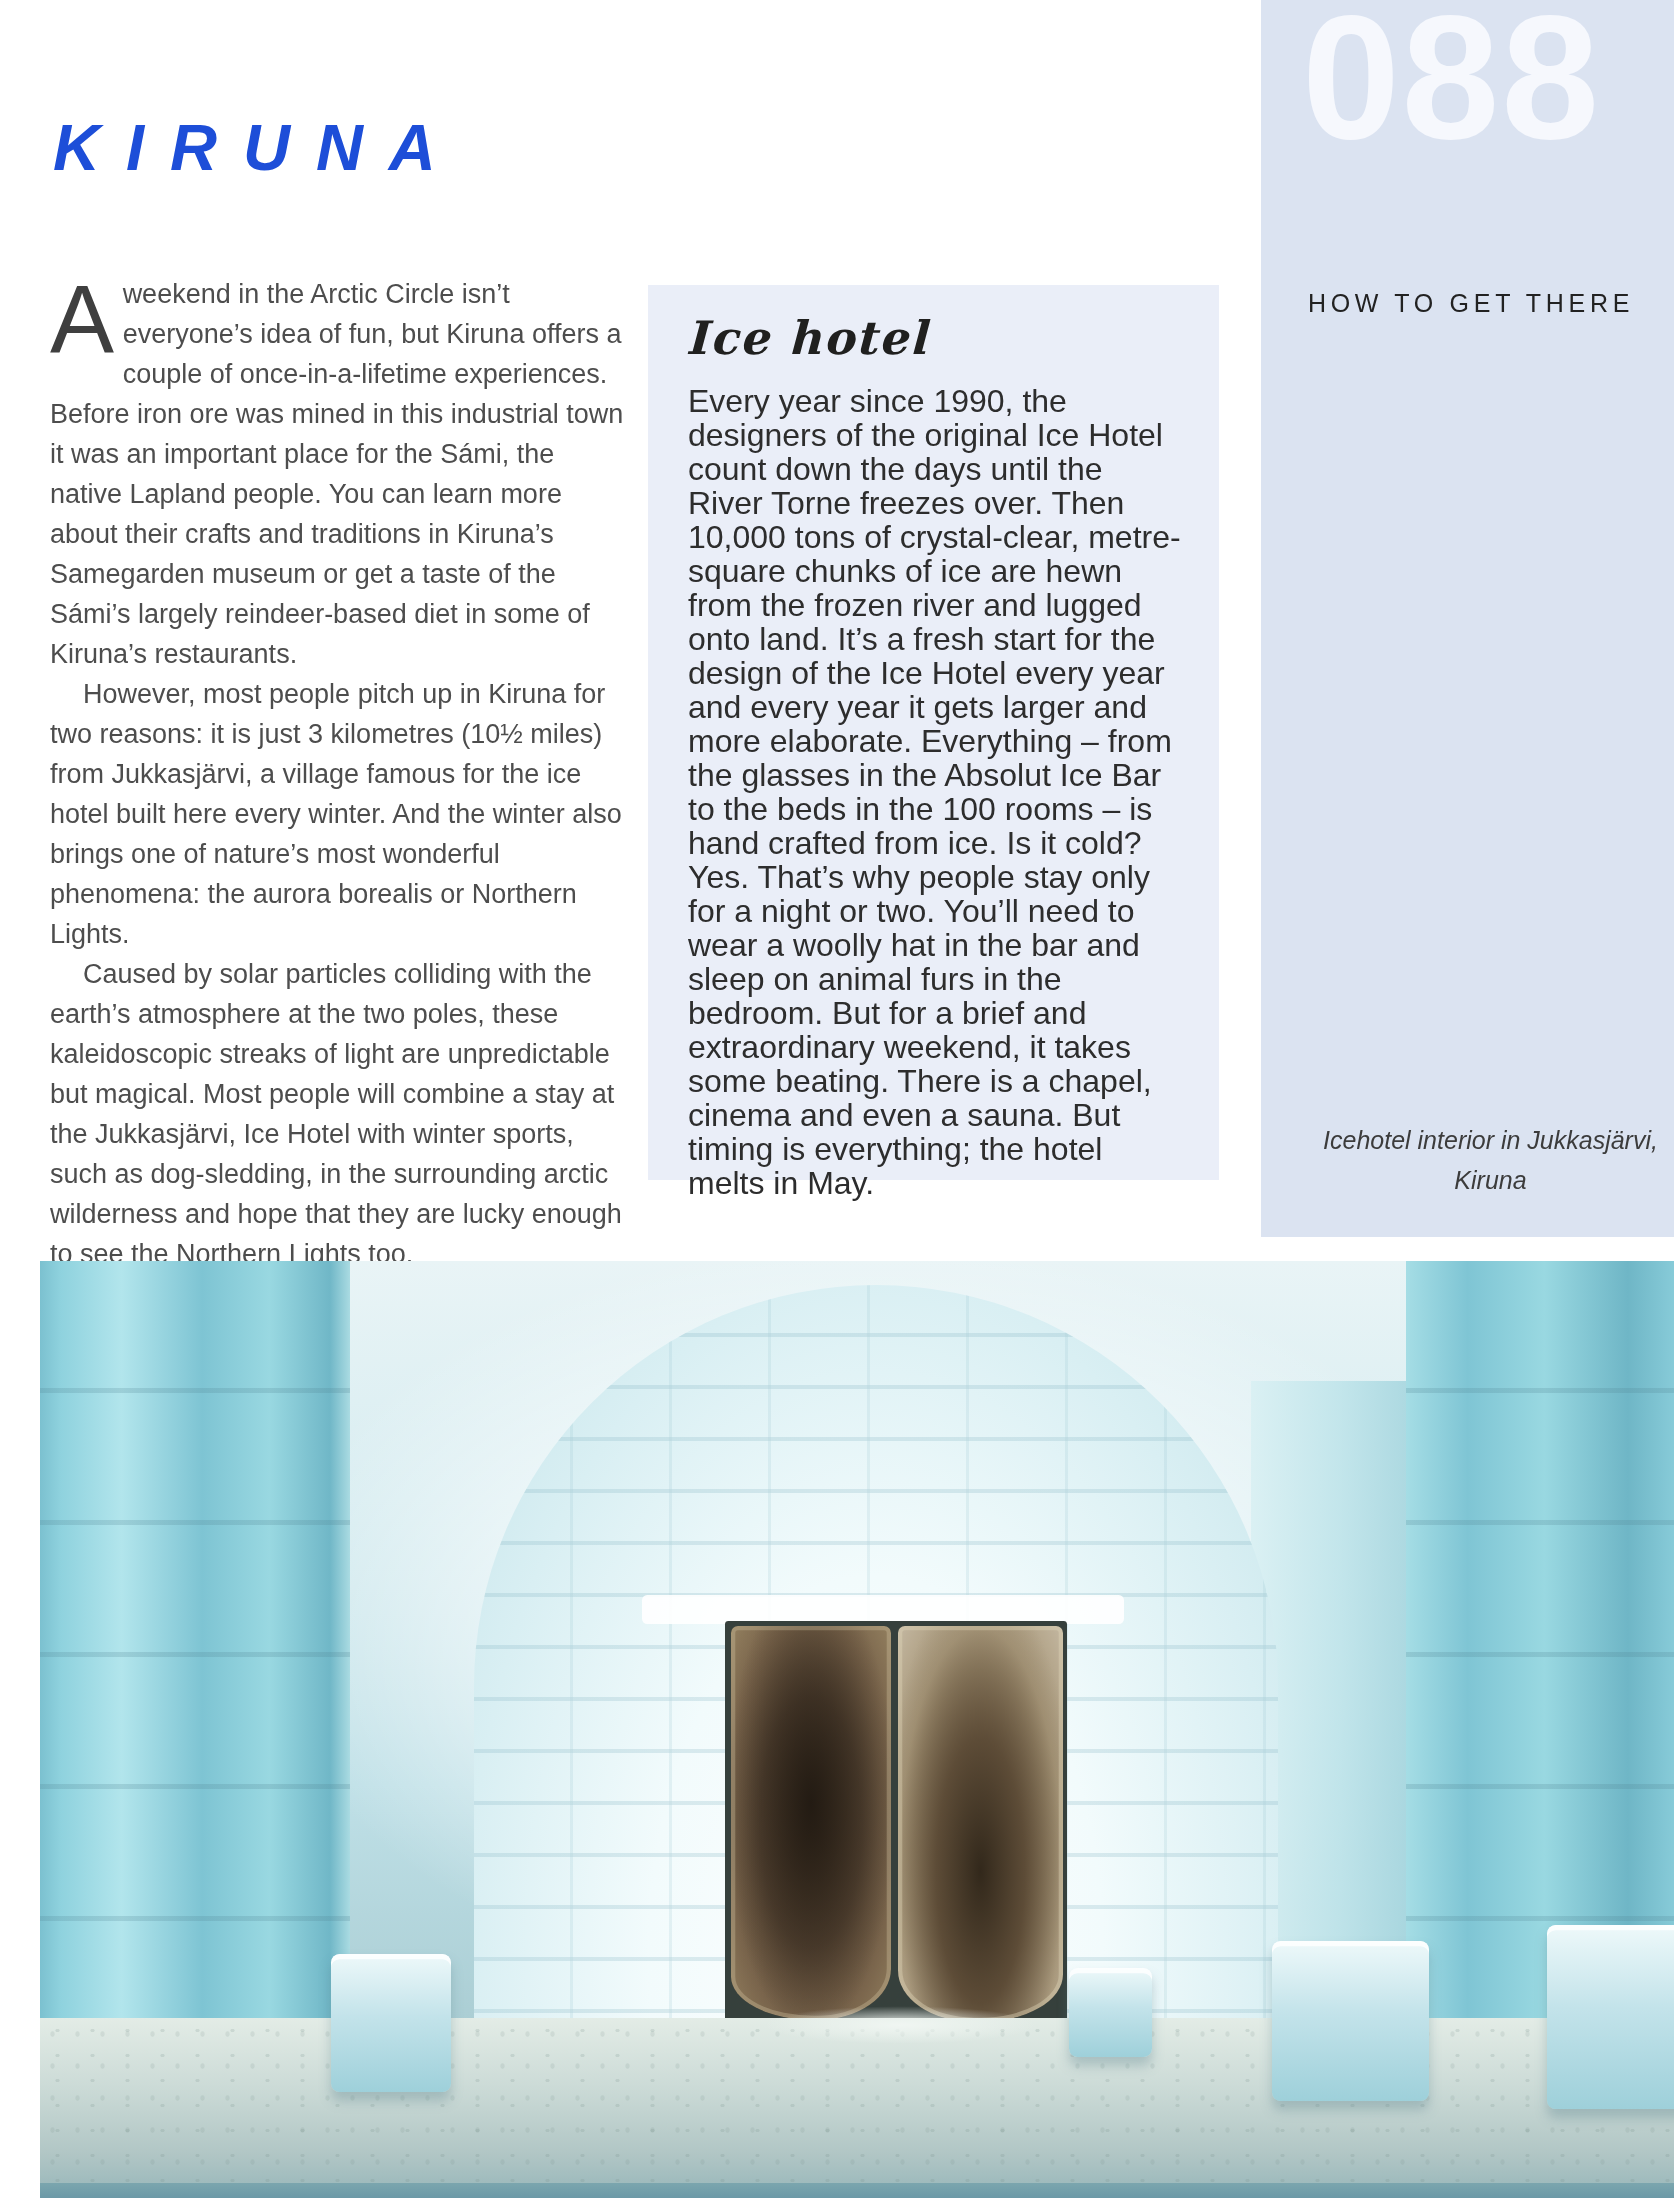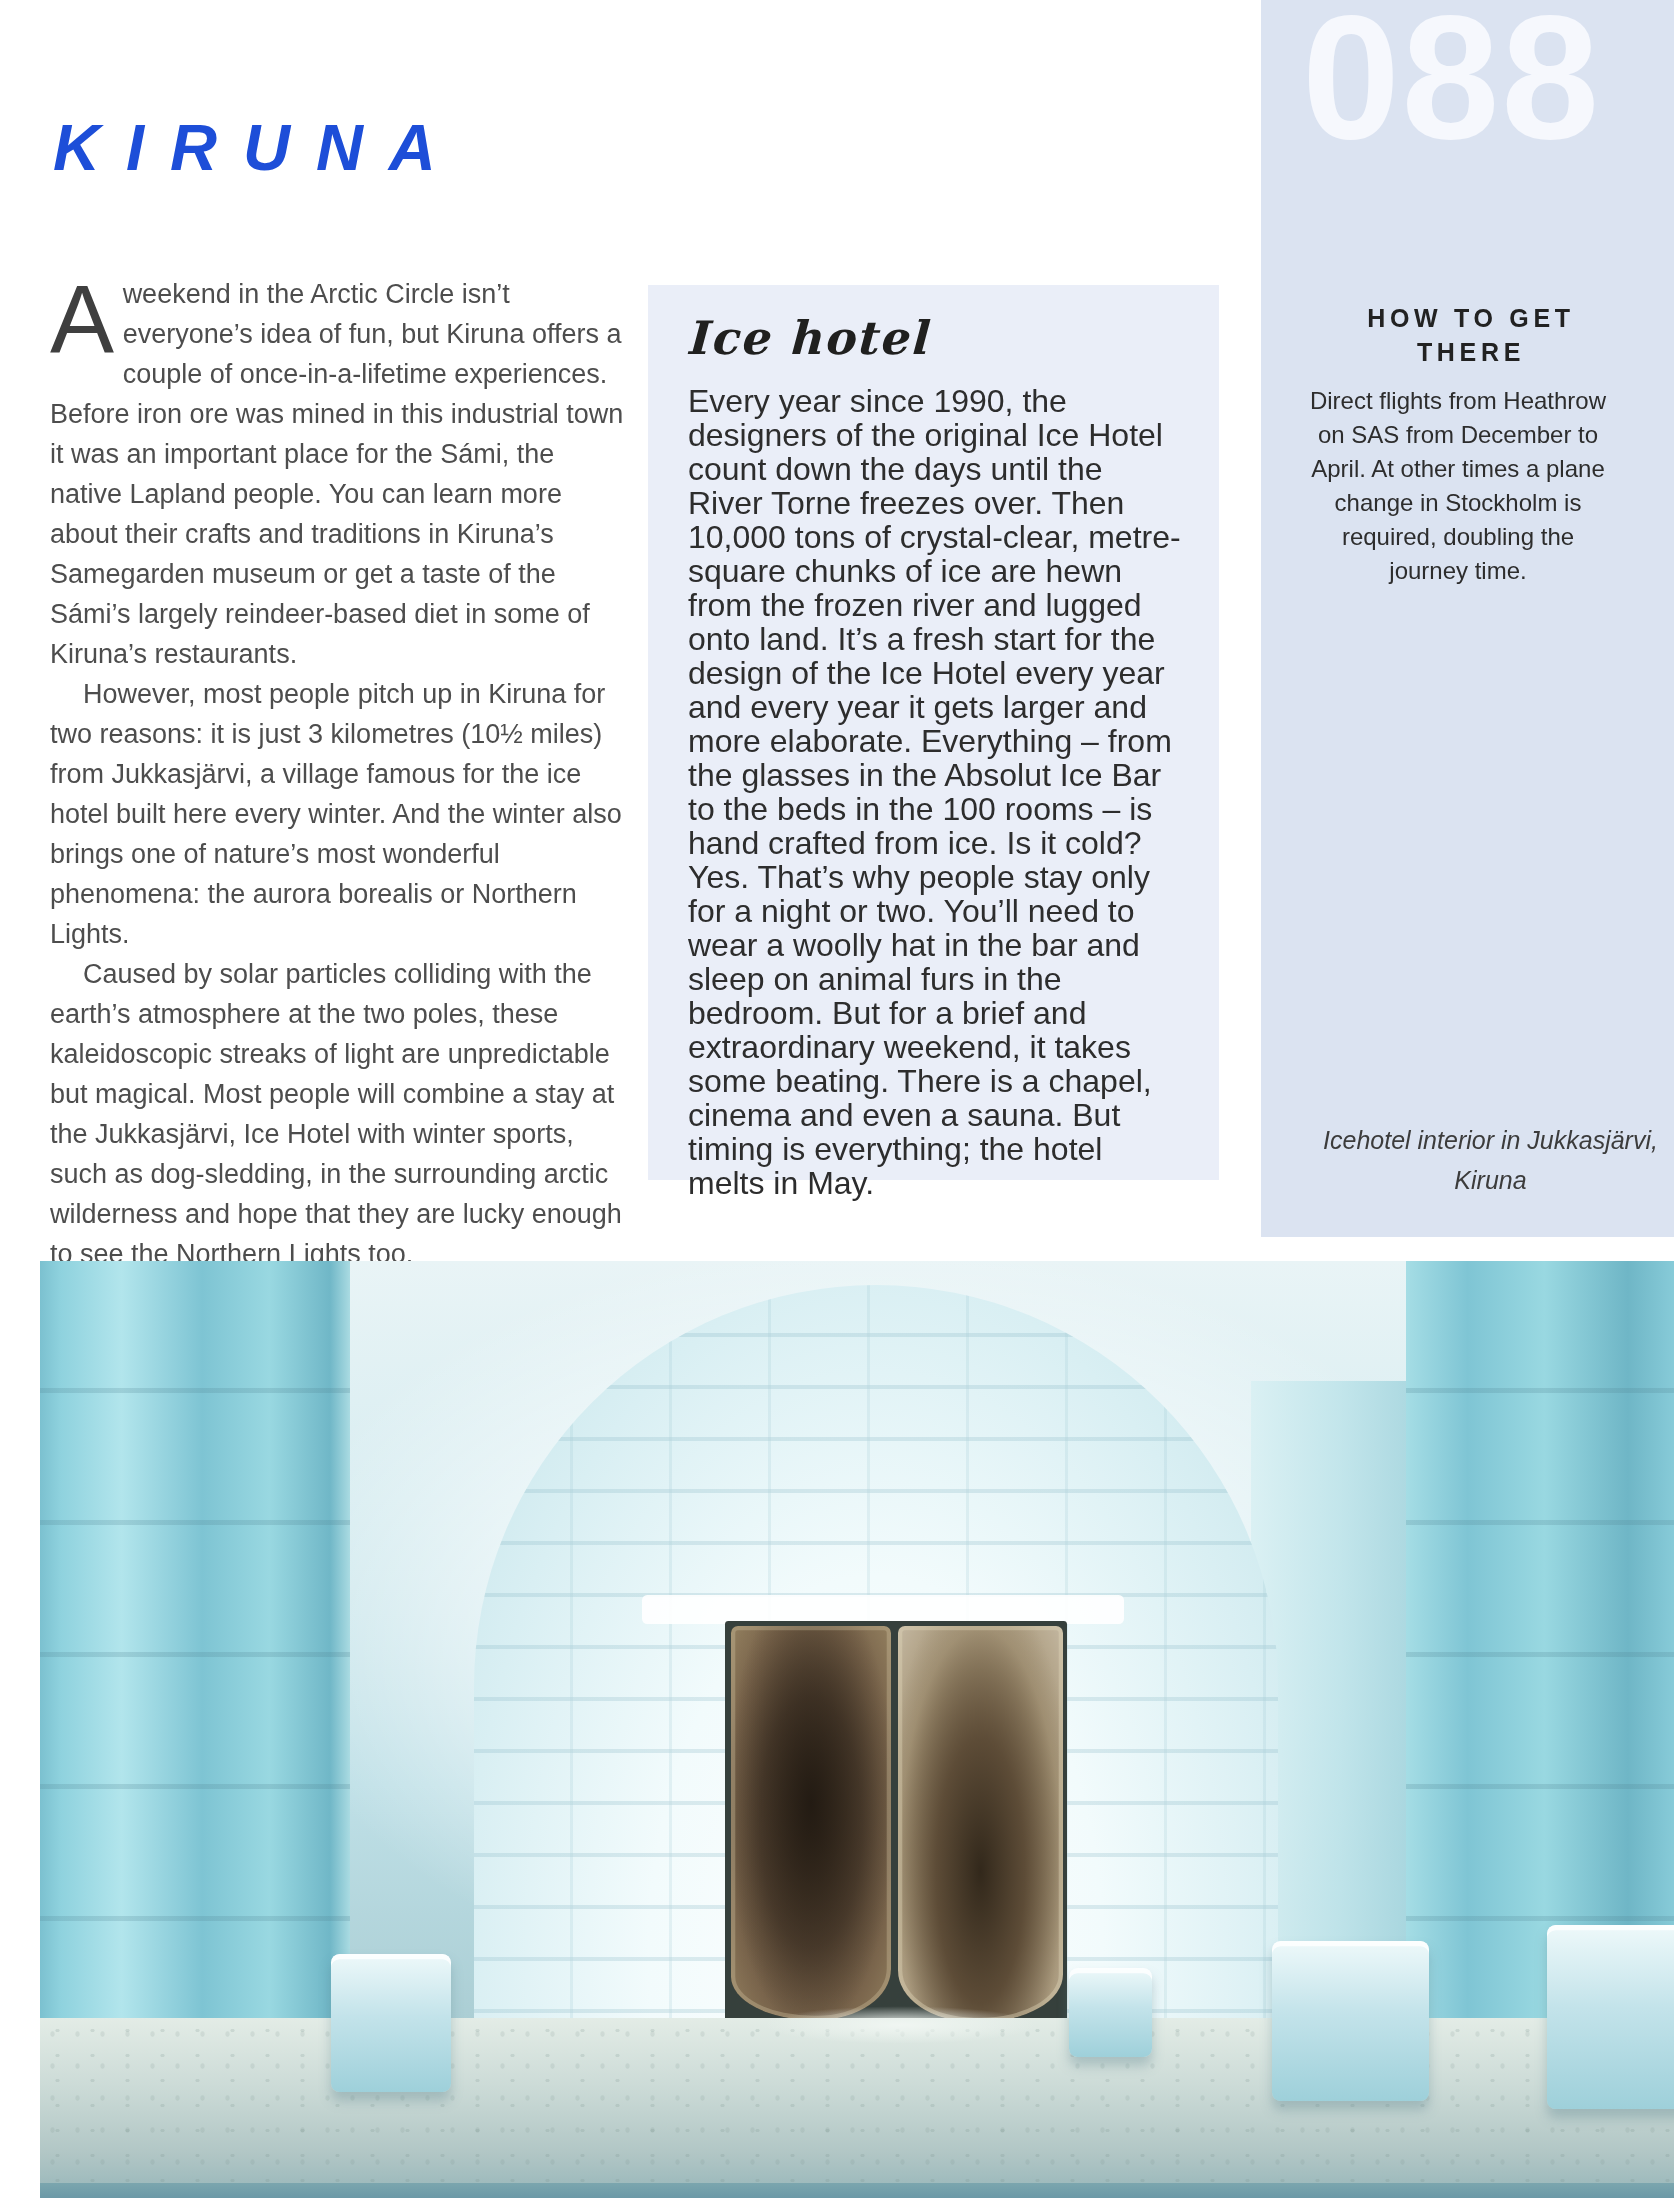--- a/index.html
+++ b/index.html
@@ -41,21 +41,21 @@
   
   .sidebar {
     position:absolute; left:1261px; top:0; width:413px; height:1237px;
     background:#dbe3f1; box-sizing:border-box;text-align:center;
   }
   .page-number {
     position:absolute; left:41px; top:-24px;
     font-size:176px; font-weight:700; letter-spacing:1.7px; color:#f6f8fd;
   }
   .sb-heading {
-    margin:15px; font-size:25px; font-weight:700; letter-spacing:4.7px;
+    margin:0; font-size:25px; font-weight:400; letter-spacing:4.7px;
     color:#222222; line-height:34px;
   }
   .sb-how { position:absolute; left:40px; top:286px; width:340px; }
   .sb-body { margin:1.7px 0 0 0; width:314px; font-size:24px; line-height:34px; color:#2d2d2d; }
   .sb-contacts { position:absolute; left:40px; top:523px; width:344px; }
   .sb-link { display:block; font-size:24px; line-height:34px; color:#2d2d2d; text-decoration:none; }
   .sb-caption {
     position:absolute; left:40px; top:1120px; width:379px; margin:0;
     font-style:italic; font-size:25px; line-height:40px; color:#3c3c3c;
   }
@@ -150,21 +150,20 @@
   <aside class="feature-box">
     <h2 class="feature-heading">Ice hotel</h2>
     <p class="feature-body">Every year since 1990, the designers of the original Ice Hotel count down the days until the River Torne freezes over. Then 10,000 tons of crystal-clear, metre-square chunks of ice are hewn from the frozen river and lugged onto land. It’s a fresh start for the design of the Ice Hotel every year and every year it gets larger and more elaborate. Everything – from the glasses in the Absolut Ice Bar to the beds in the 100 rooms – is hand crafted from ice. Is it cold? Yes. That’s why people stay only for a night or two. You’ll need to wear a woolly hat in the bar and sleep on animal furs in the bedroom. But for a brief and extraordinary weekend, it takes some beating. There is a chapel, cinema and even a sauna. But timing is everything; the hotel melts in May.</p>
   </aside>
 
   <aside class="sidebar">
     <div class="page-number">088</div>
 
     <div class="sb-how">
       <h3 class="sb-heading">HOW TO GET THERE</h3>
-      <p class="sb-body">Direct flights from Heathrow on SAS from December to April. At other times a plane change in Stockholm is required, doubling the journey time.</p>
     </div>
 
 
     <p class="sb-caption">Icehotel interior in Jukkasjärvi, Kiruna</p>
   </aside>
 
   <figure class="photo">
     <div class="ph-base"></div>
     <div class="ph-glow"></div>
     <div class="ph-pillar-left"></div>

